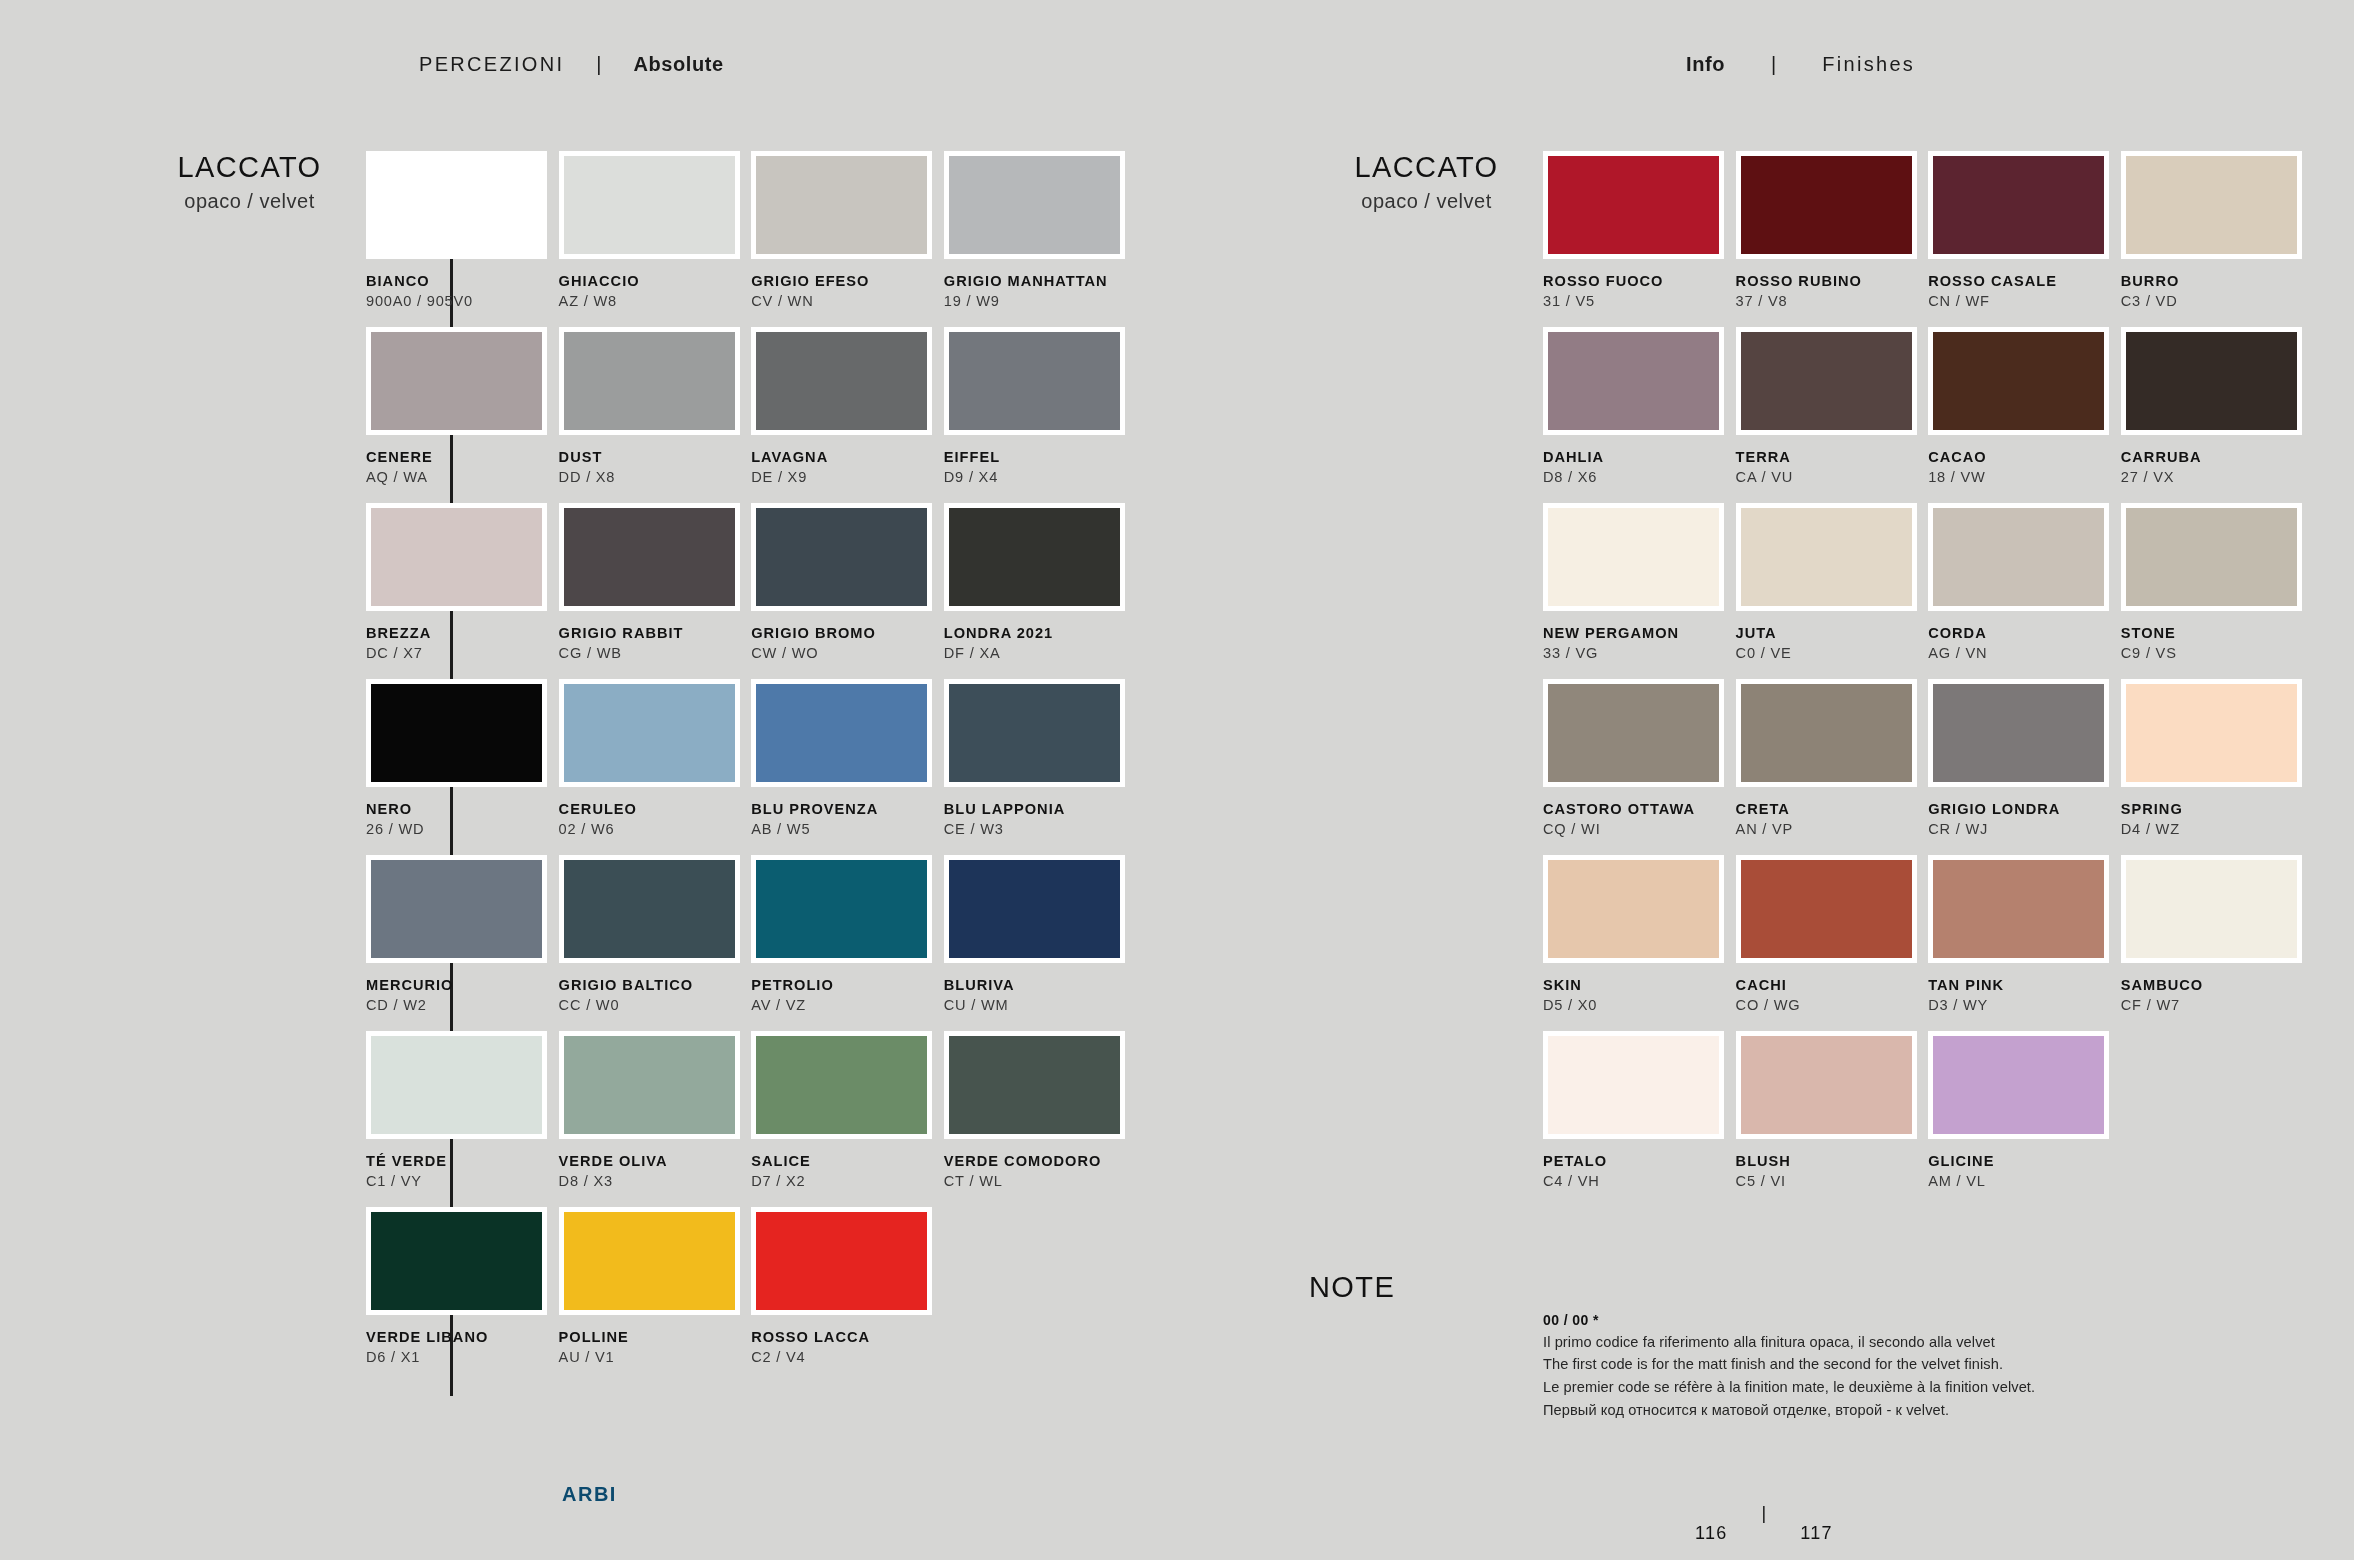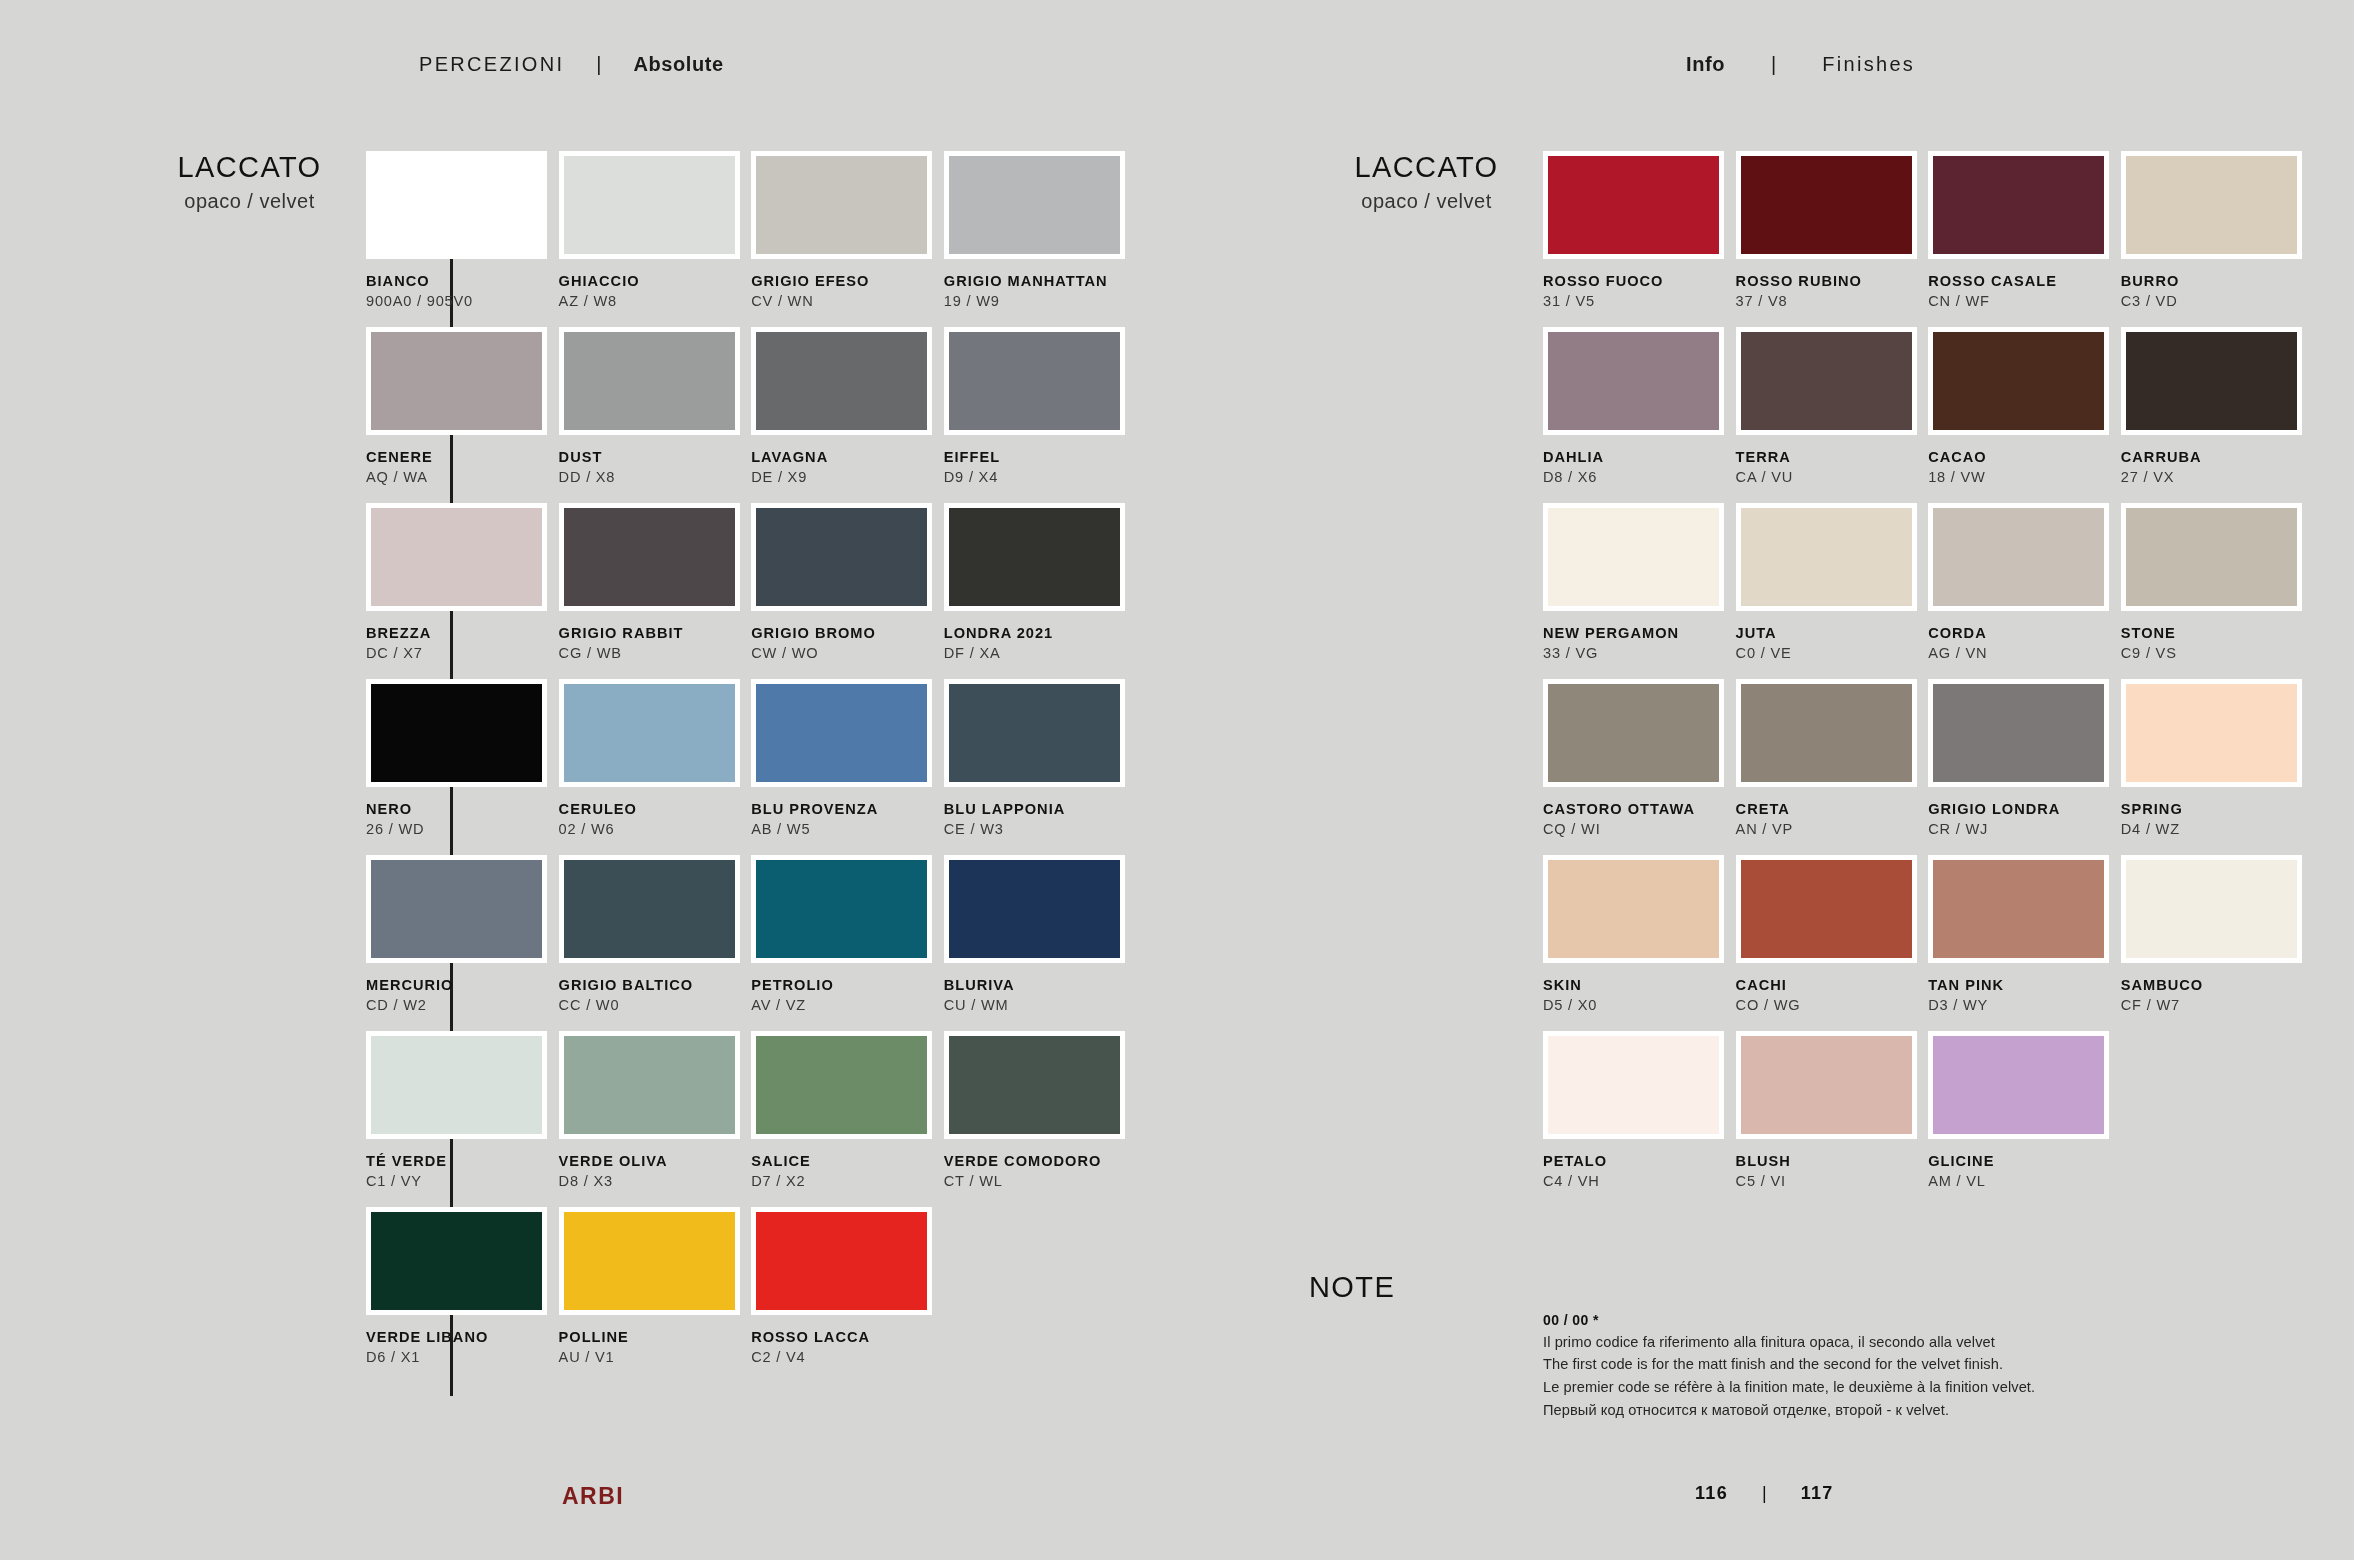--- a/index.html
+++ b/index.html
@@ -176,37 +176,38 @@
     position: absolute;
     left: 0;
     top: 1483px;
     width: 2354px;
     height: 38px;
   }
   .footer-brand {
     position: absolute;
     left: 562px;
     top: 0;
-    font-size: 23px;
+    font-size: 20px;
     font-weight: bold;
     letter-spacing: 1.5px;
-    color: #7f1d1d;
+    color: #0c4a6e;
   }
   .footer-pages {
     position: absolute;
     left: 1695px;
     top: 0;
     display: flex;
     align-items: center;
   }
   .footer-page {
     font-size: 18px;
-    font-weight: bold;
+    font-weight: normal;
     letter-spacing: 1.3px;
     color: #121212;
+    margin-top: 40px;
   }
   .footer-psep {
     font-size: 18px;
     color: #121212;
     padding: 0 34px;
   }
 </style>
 </head>
 <body>
 

